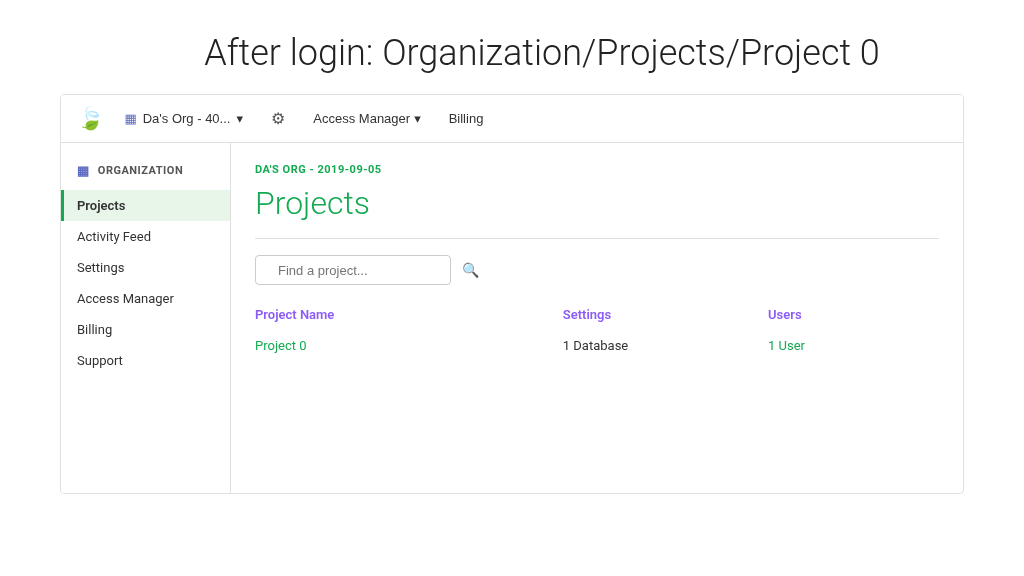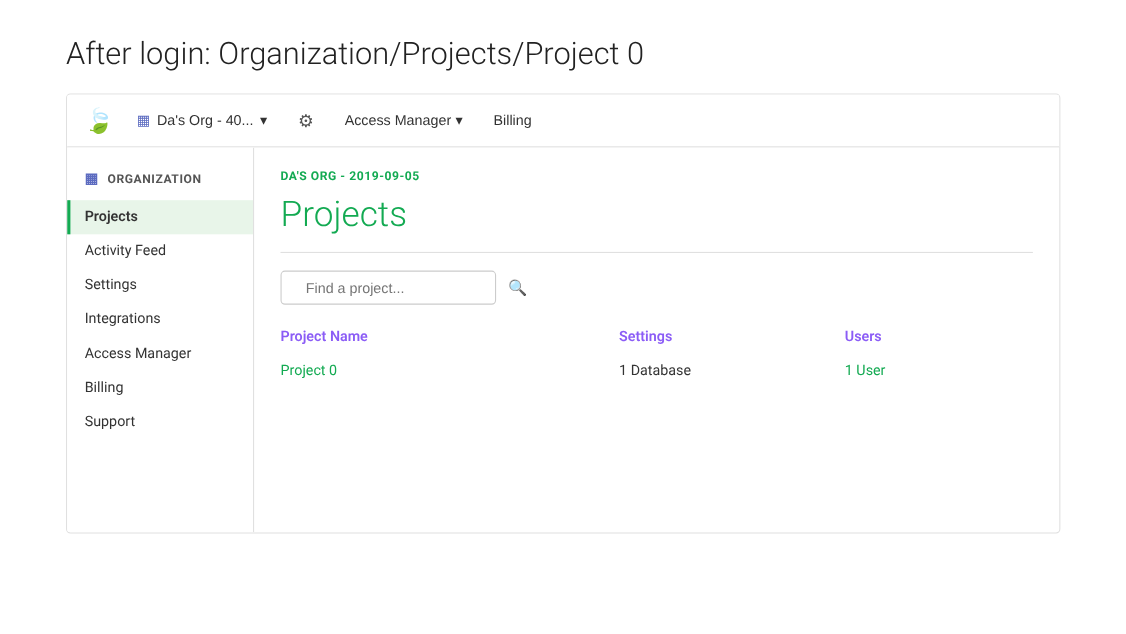--- a/index.html
+++ b/index.html
@@ -5,24 +5,25 @@
     * { box-sizing: border-box; margin: 0; padding: 0; }
     body {
       font-family: -apple-system, BlinkMacSystemFont, 'Segoe UI', Roboto, sans-serif;
       background: #fff;
       width: 1024px;
       height: 576px;
       overflow: hidden;
     }
 
     .page-title {
-      font-size: 28px;
+      font-size: 36px;
       font-weight: 300;
       color: #222;
       padding: 32px 0 20px 60px;
+      text-align: center;
     }
 
     .app-container {
       margin: 0 60px;
       border: 1px solid #e0e0e0;
       border-radius: 4px;
       overflow: hidden;
       display: flex;
       flex-direction: column;
       height: 400px;
@@ -277,23 +278,20 @@
 
       <div id="sidebar-items-container">
           <div class="sidebar-item active">
             <span>Projects</span>
           </div>
           <div class="sidebar-item">
             <span>Activity Feed</span>
           </div>
           <div class="sidebar-item">
             <span>Settings</span>
-          </div>
-          <div class="sidebar-item">
-            <span>Integrations</span>
           </div>
           <div class="sidebar-item">
             <span>Access Manager</span>
           </div>
           <div class="sidebar-item">
             <span>Billing</span>
           </div>
           <div class="sidebar-item">
             <span>Support</span>
           </div>

